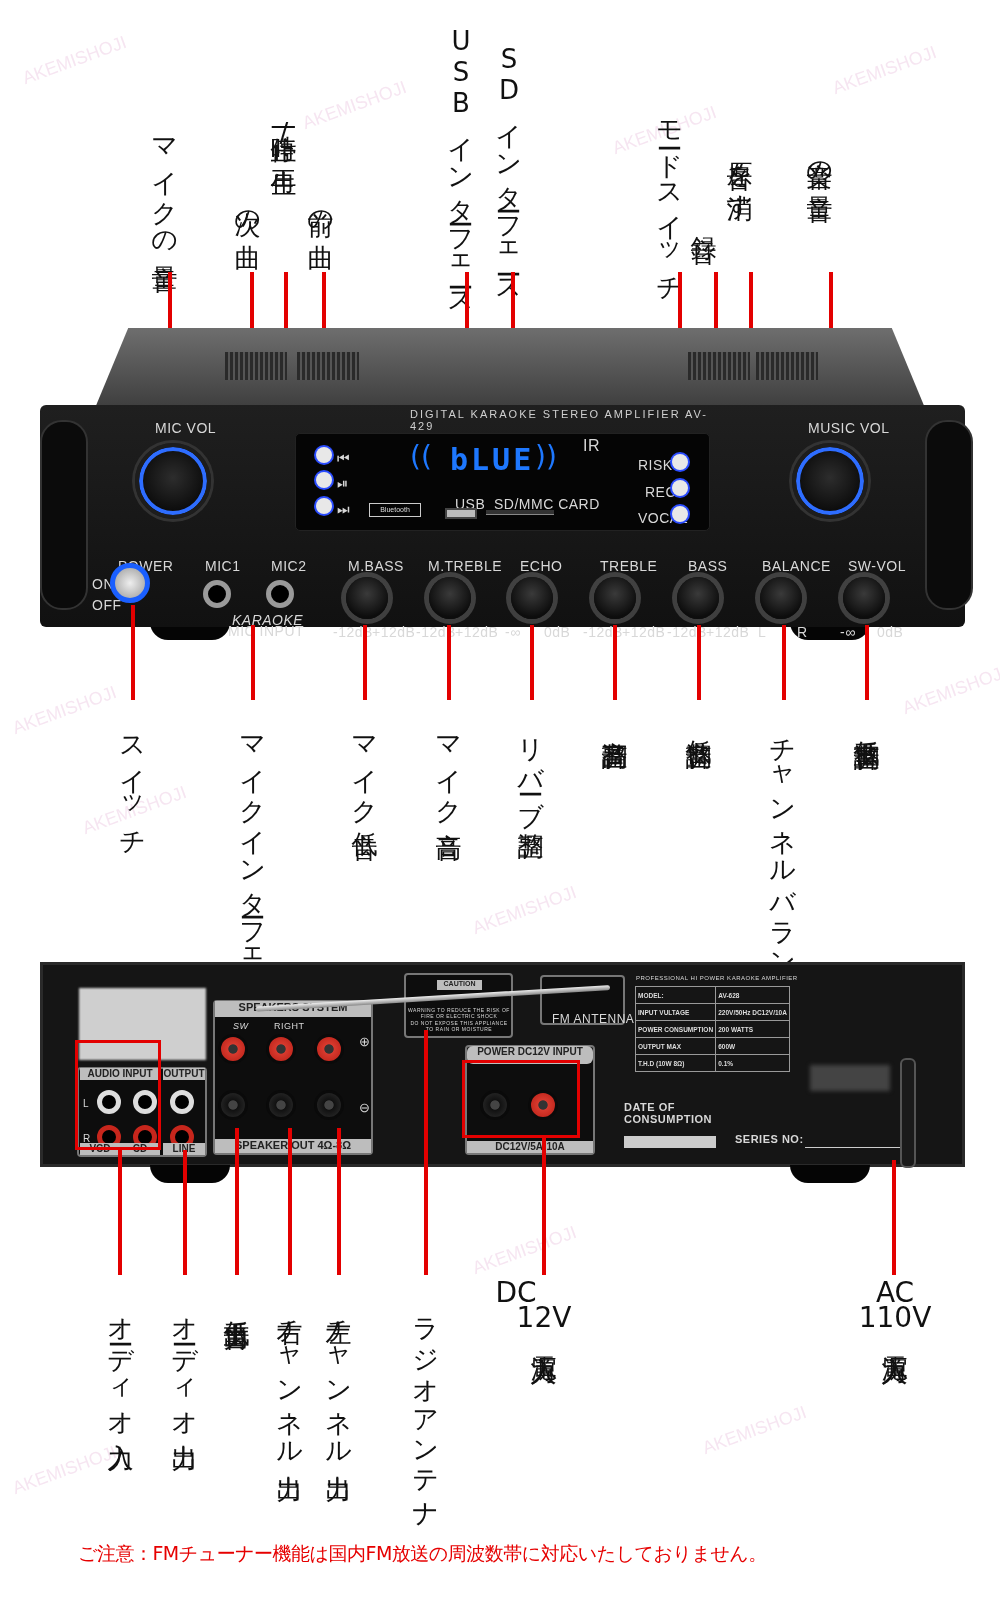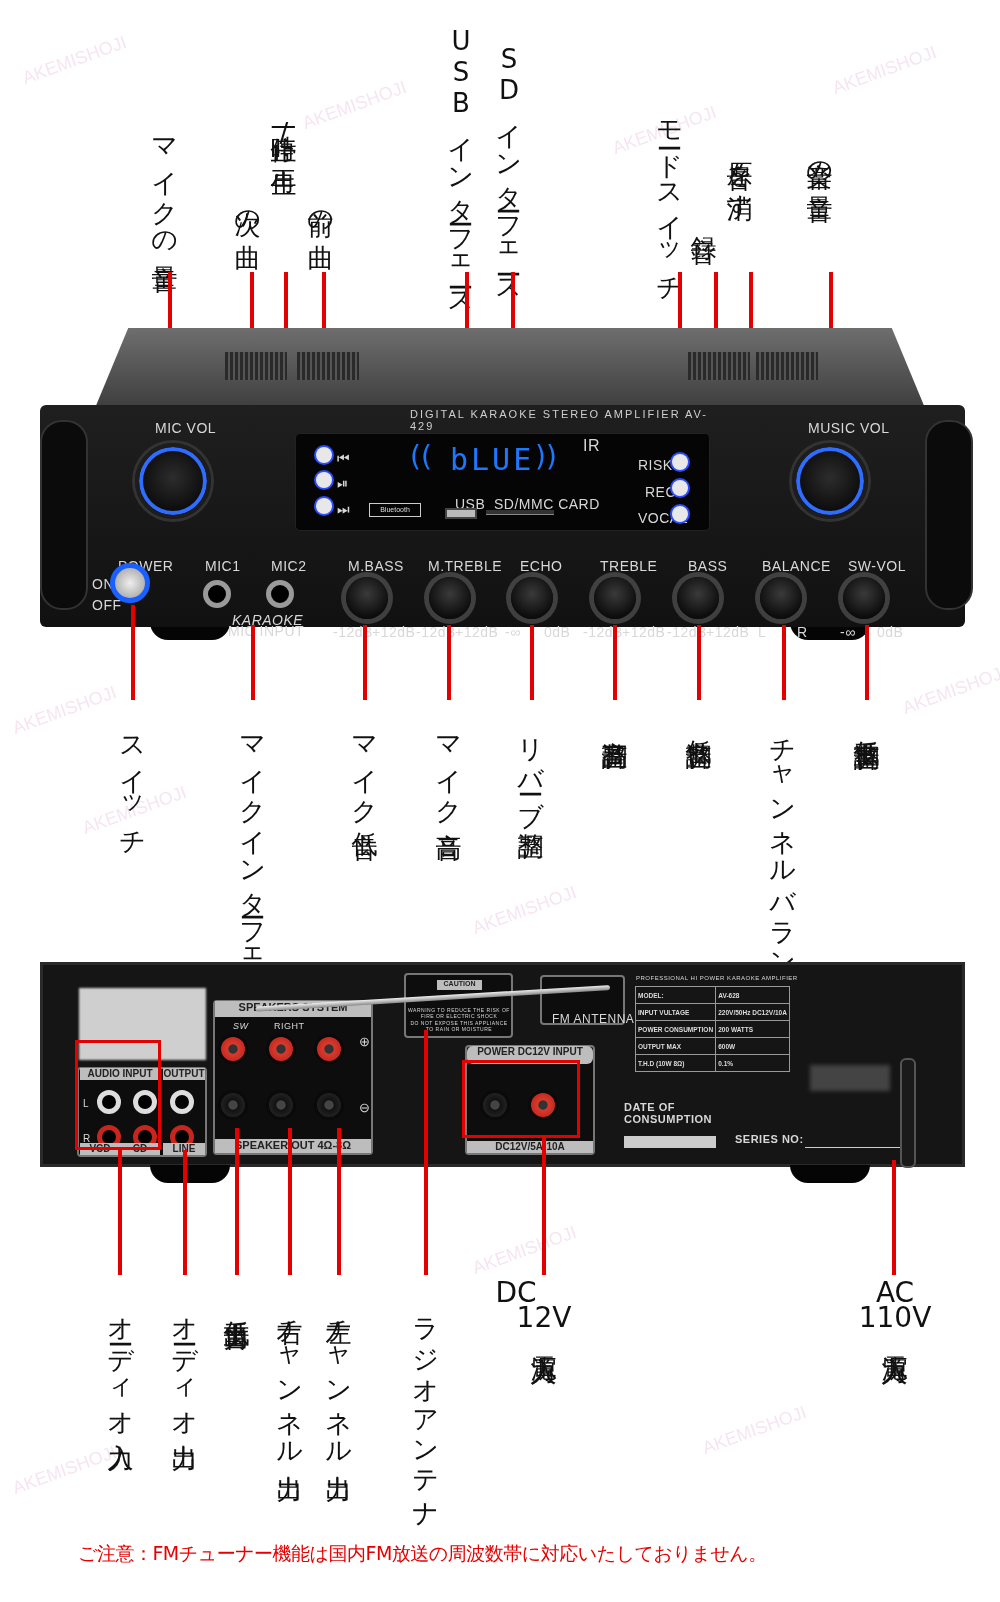--- a/index.html
+++ b/index.html
@@ -106,21 +106,21 @@
 
   <div class="display"></div>
   <div class="btn-w" style="left:316px;top:447px;"></div>
   <div class="small" style="left:337px;top:450px;">⏮</div>
   <div class="btn-w" style="left:316px;top:472px;"></div>
   <div class="small" style="left:337px;top:475px;">⏯</div>
   <div class="btn-w" style="left:316px;top:498px;"></div>
   <div class="small" style="left:337px;top:501px;">⏭</div>
 
   <div class="wave" style="left:410px;">((</div>
-  <div class="blue-text" style="left:450px;">bLUE</div>
+  <div class="blue-text" style="left:450px;font-weight:bold;">bLUE</div>
   <div class="wave" style="left:535px;">))</div>
   <div class="small" style="left:583px;top:437px;font-size:16px;">IR</div>
   <div class="bt-box">Bluetooth</div>
   <div class="small" style="left:455px;top:496px;">USB</div>
   <div class="usb"></div>
   <div class="small" style="left:494px;top:496px;">SD/MMC CARD</div>
   <div class="sdslot"></div>
 
   <div class="small" style="left:638px;top:457px;">RISK</div>
   <div class="btn-w" style="left:672px;top:454px;"></div>

